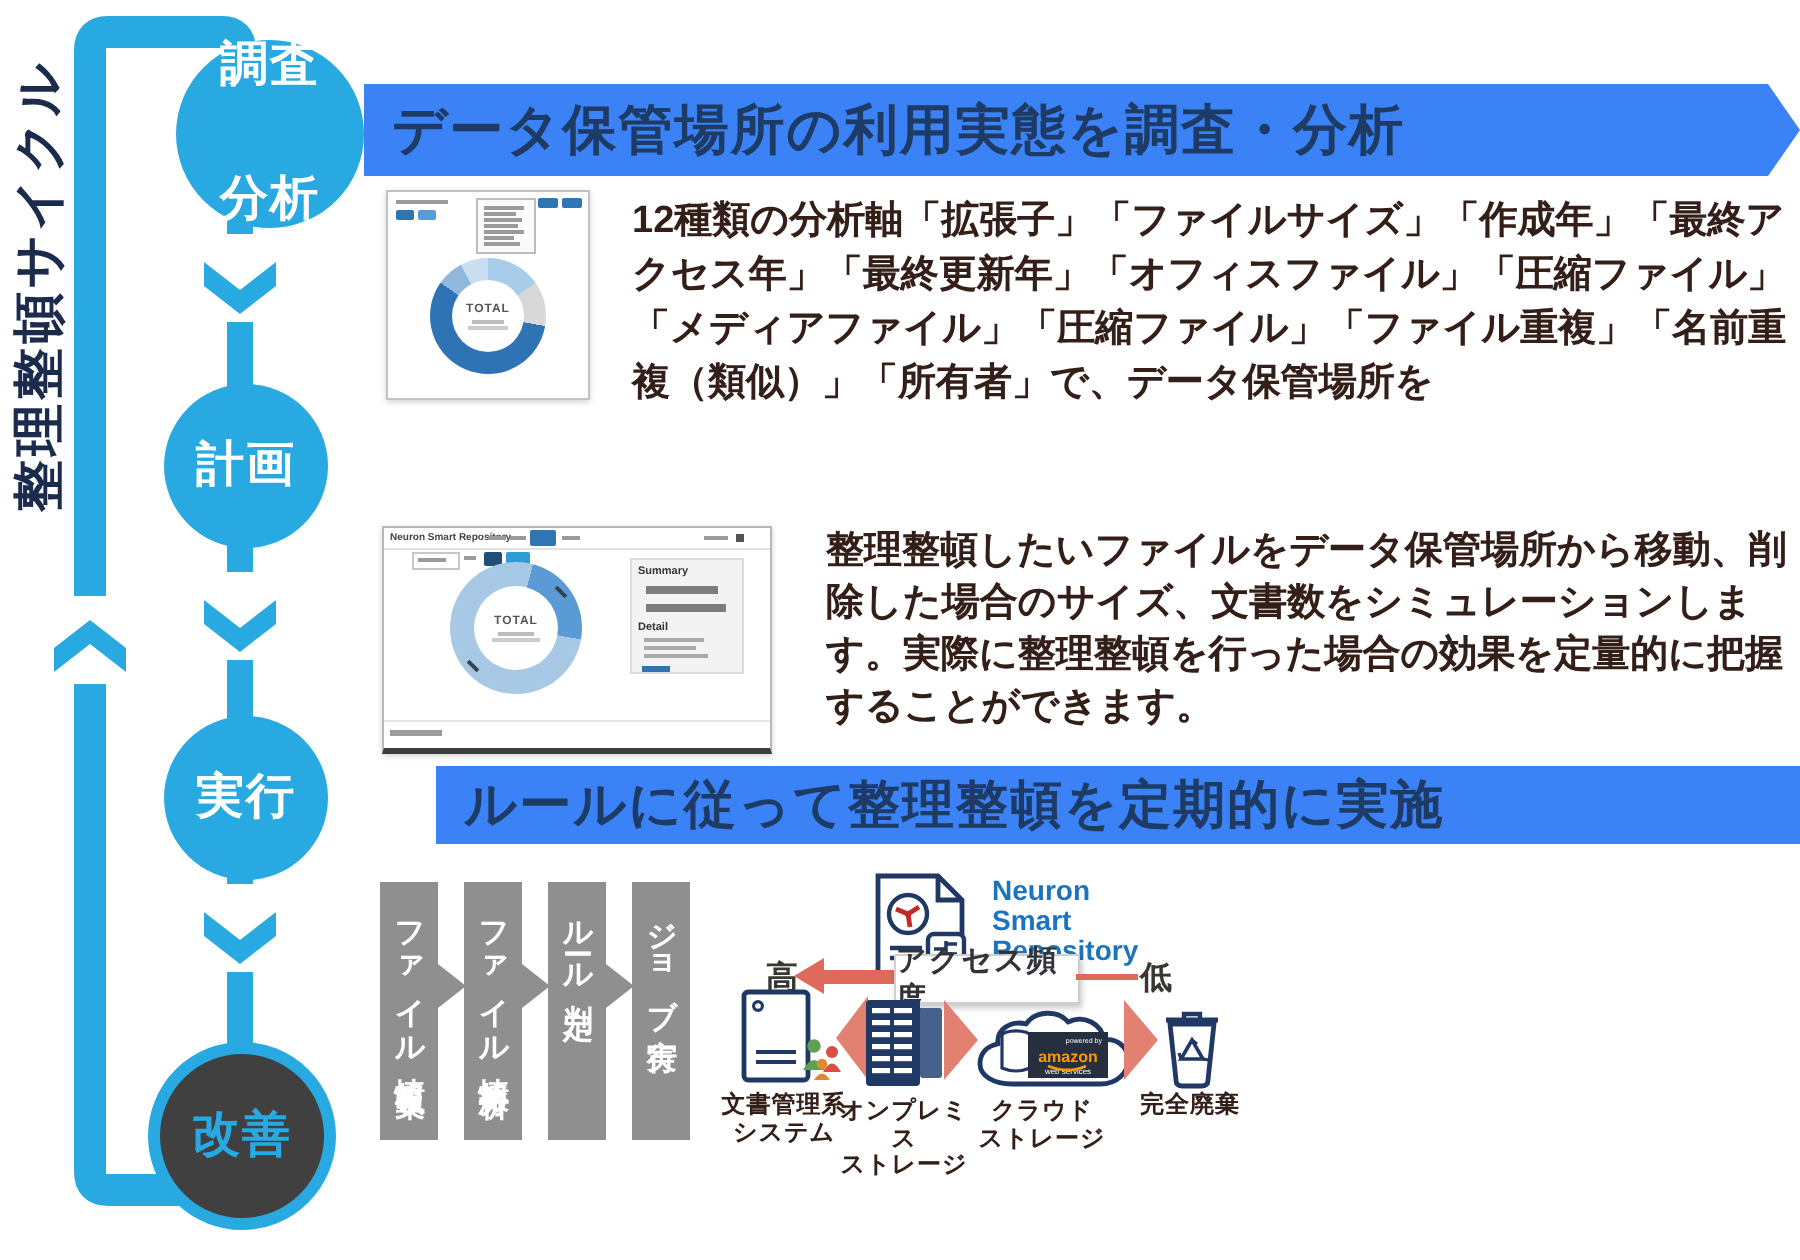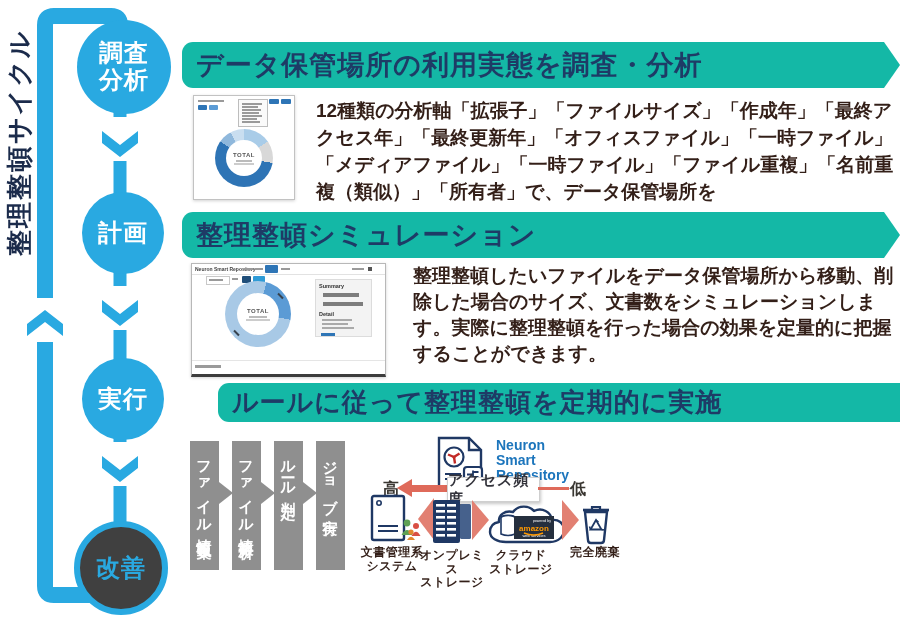--- a/index.html
+++ b/index.html
@@ -8,30 +8,30 @@
   .abs{position:absolute;}
 
   
   .v-title{position:absolute;left:-88px;top:134px;width:212px;height:32px;
            transform:rotate(-90deg);font-size:26px;font-weight:bold;color:#1B2B4B;
            letter-spacing:2px;text-align:center;white-space:nowrap;}
   .cycle-svg{position:absolute;left:0;top:0;}
   .circle{position:absolute;border-radius:50%;background:#29A9E1;color:#fff;
           display:flex;flex-direction:column;align-items:center;justify-content:center;
           font-weight:bold;font-size:24px;line-height:1.12;letter-spacing:1px;}
-  .c1{left:77px;top:20px;width:94px;height:94px;}
+  .c1{left:88px;top:20px;width:94px;height:94px;justify-content:space-between;}
   .c2{left:82px;top:192px;width:82px;height:82px;}
   .c3{left:82px;top:358px;width:82px;height:82px;}
   .c4{left:74px;top:521px;width:82px;height:82px;background:#404040;border:6px solid #29A9E1;color:#29A9E1;}
 
   
-  .banner{position:absolute;left:182px;width:718px;background:#14b8a6;color:#1E3B66;
+  .banner{position:absolute;left:182px;width:718px;background:#3b82f6;color:#1E3B66;
           font-weight:bold;display:flex;align-items:center;padding-left:14px;box-sizing:border-box;
           clip-path:polygon(0 0, calc(100% - 16px) 0, 100% 50%, calc(100% - 16px) 100%, 0 100%);
-          font-size:27px;letter-spacing:1px;border-radius:11px;}
+          font-size:27px;letter-spacing:1px;}
   .banner1{top:42px;height:46px;}
   .banner2{top:212px;height:46px;}
   .banner3{top:383px;height:39px;font-size:26px;margin-left:36px;}
 
   
   .body-text{position:absolute;font-weight:bold;color:#331F18;}
   .body1{left:316px;top:97px;width:582px;font-size:19px;line-height:27px;}
   .body2{left:413px;top:263px;width:488px;font-size:19px;line-height:26px;}
   .body3{left:637px;top:442px;width:264px;font-size:17px;line-height:28px;letter-spacing:2.5px;}
 
@@ -123,24 +123,23 @@
     <span>計画</span>
   </div>
   <div class="circle c3">
     <span>実行</span>
   </div>
   <div class="circle c4">
     <span>改善</span>
   </div>
 
   <div class="banner banner1">データ保管場所の利用実態を調査・分析</div>
-  <div class="banner banner2">整理整頓シミュレーション</div>
   <div class="banner banner3">ルールに従って整理整頓を定期的に実施</div>
 
-  <div class="body-text body1">12種類の分析軸「拡張子」「ファイルサイズ」「作成年」「最終アクセス年」「最終更新年」「オフィスファイル」「一時ファイル」「メディアファイル」「一時ファイル」「ファイル重複」「名前重複（類似）」「所有者」で、データ保管場所を</div>
+  <div class="body-text body1">12種類の分析軸「拡張子」「ファイルサイズ」「作成年」「最終アクセス年」「最終更新年」「オフィスファイル」「圧縮ファイル」「メディアファイル」「圧縮ファイル」「ファイル重複」「名前重複（類似）」「所有者」で、データ保管場所を</div>
   <div class="body-text body2">整理整頓したいファイルをデータ保管場所から移動、削除した場合のサイズ、文書数をシミュレーションします。実際に整理整頓を行った場合の効果を定量的に把握することができます。</div>
 
   <div class="abs shot1">
     <div class="bar" style="left:4px;top:4px;width:26px;height:2px;"></div>
     <div class="mini-btn" style="left:4px;top:9px;width:9px;height:5px;background:#2E75B6;"></div>
     <div class="mini-btn" style="left:15px;top:9px;width:9px;height:5px;background:#5B9BD5;"></div>
     <div class="s1-menu">
       <div class="bar" style="left:3px;top:3px;width:20px;height:1.5px;"></div>
       <div class="bar" style="left:3px;top:6px;width:16px;height:1.5px;"></div>
       <div class="bar" style="left:3px;top:9px;width:19px;height:1.5px;"></div>

